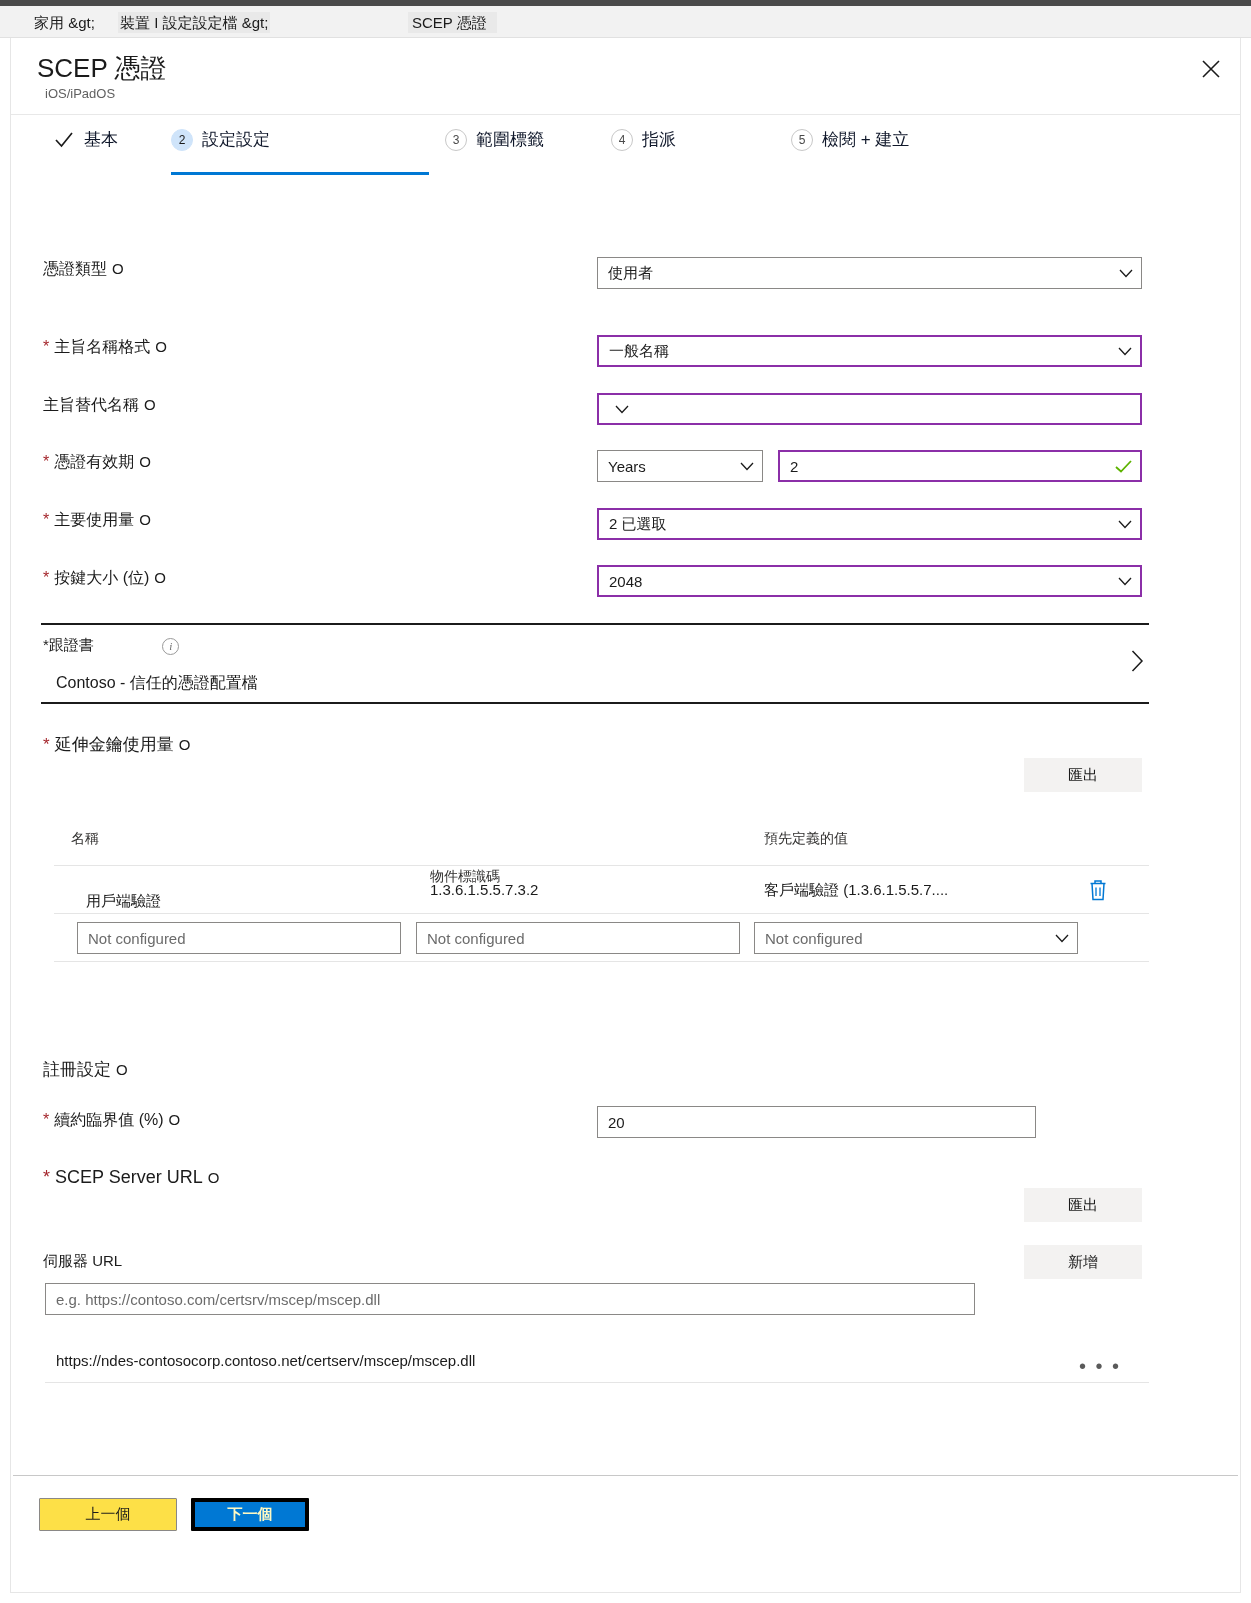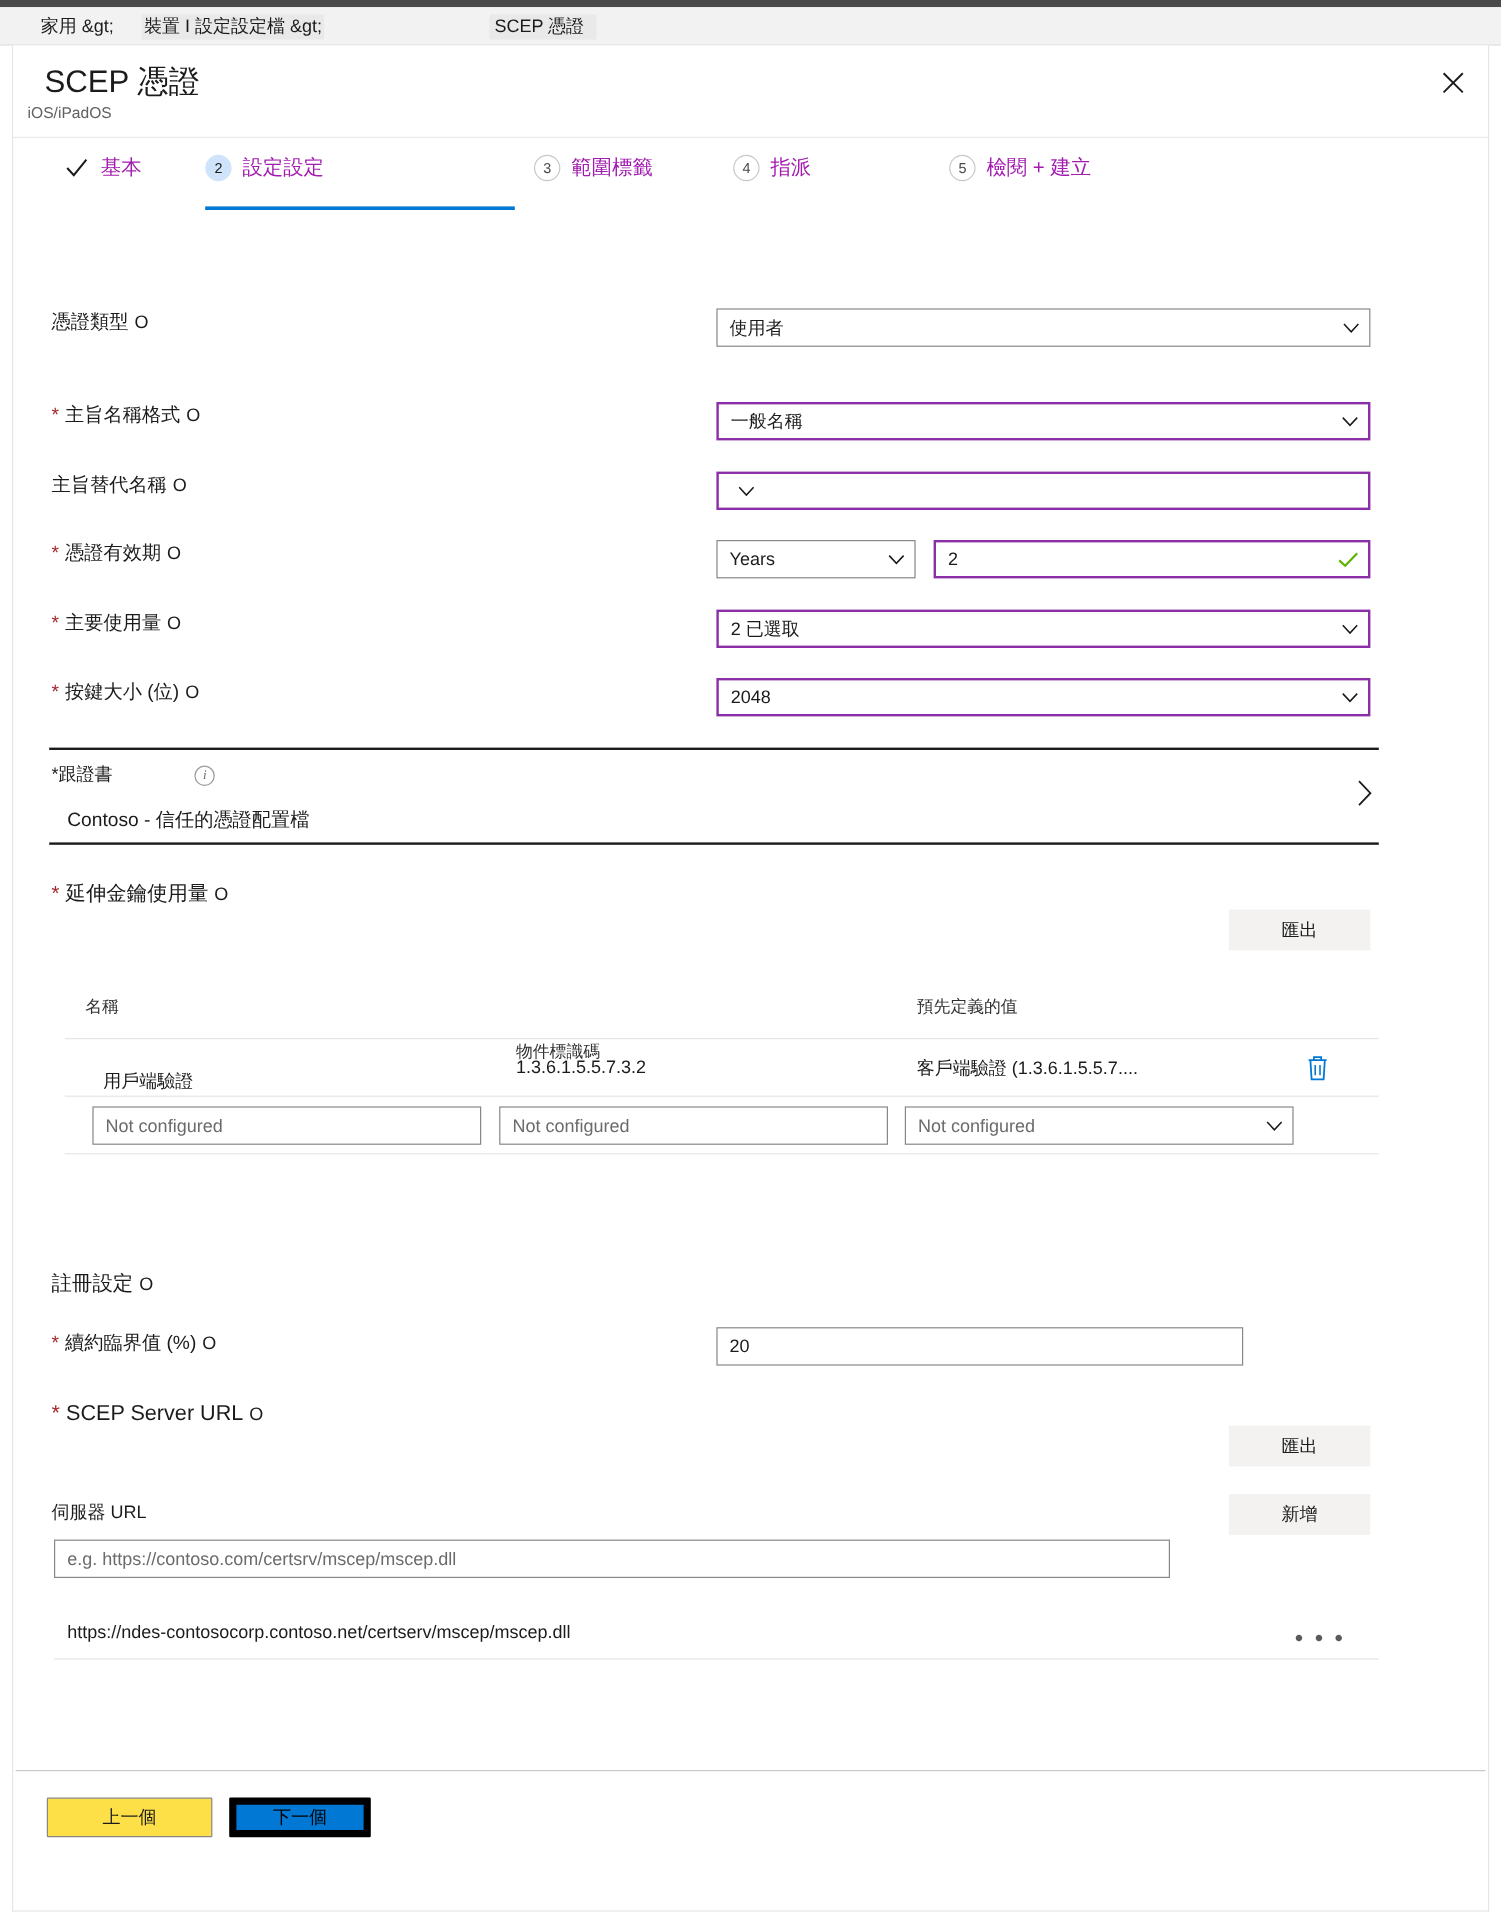--- a/index.html
+++ b/index.html
@@ -57,21 +57,21 @@
     width: 1229px; height: 77px;
     border-bottom: 1px solid #e8e8e8;
     background: #fff;
   }
   .blade-title {
     position: absolute; left: 26px; top: 13px;
     font-size: 26px; color: #1b1b1b; font-weight: 400;
     white-space: nowrap;
   }
   .blade-sub {
-    position: absolute; left: 12px; top: 48px;
+    position: absolute; left: 34px; top: 48px;
     font-size: 13px; color: #616161;
     white-space: nowrap;
   }
   .close-btn {
     position: absolute; right: 12px; top: 14px;
     width: 34px; height: 34px;
     display: flex; align-items: center; justify-content: center;
     cursor: pointer;
   }
   .close-btn svg { display: block; }
@@ -103,21 +103,21 @@
     background: #cfe4fa;
     border-color: #cfe4fa;
     color: #1b1b1b;
   }
   .tab .check {
     width: 22px; height: 22px;
     margin-right: 9px; flex: none;
     display: inline-flex; align-items: center; justify-content: center;
   }
   .tab .tlabel {
-    font-size: 17px; color: #a21caf;
+    font-size: 17px; color: #0f172a;
     line-height: 22px;
     white-space: nowrap;
   }
   .tab .underline {
     position: absolute;
     left: 0; bottom: 0;
     height: 3px;
     background: #0078d4;
     width: 100%;
   }
@@ -242,22 +242,23 @@
     cursor: pointer;
     border-radius: 1px;
   }
   .btn-secondary {
     background: #fde047;
     border: 1px solid #8a8886;
     color: #1b1b1b;
   }
   .btn-primary {
     background: #0078d4;
-    border: 6px solid #000000;
-    color: #000000;
+    border: 4px solid #000000;
+    color: #fef9c3;
+    font-weight: bold;
   }
 </style>
 </head>
 <body>
 
 <div id="page">
 
   <div class="browser-strip"></div>
 
   <div class="breadcrumb-bar">

